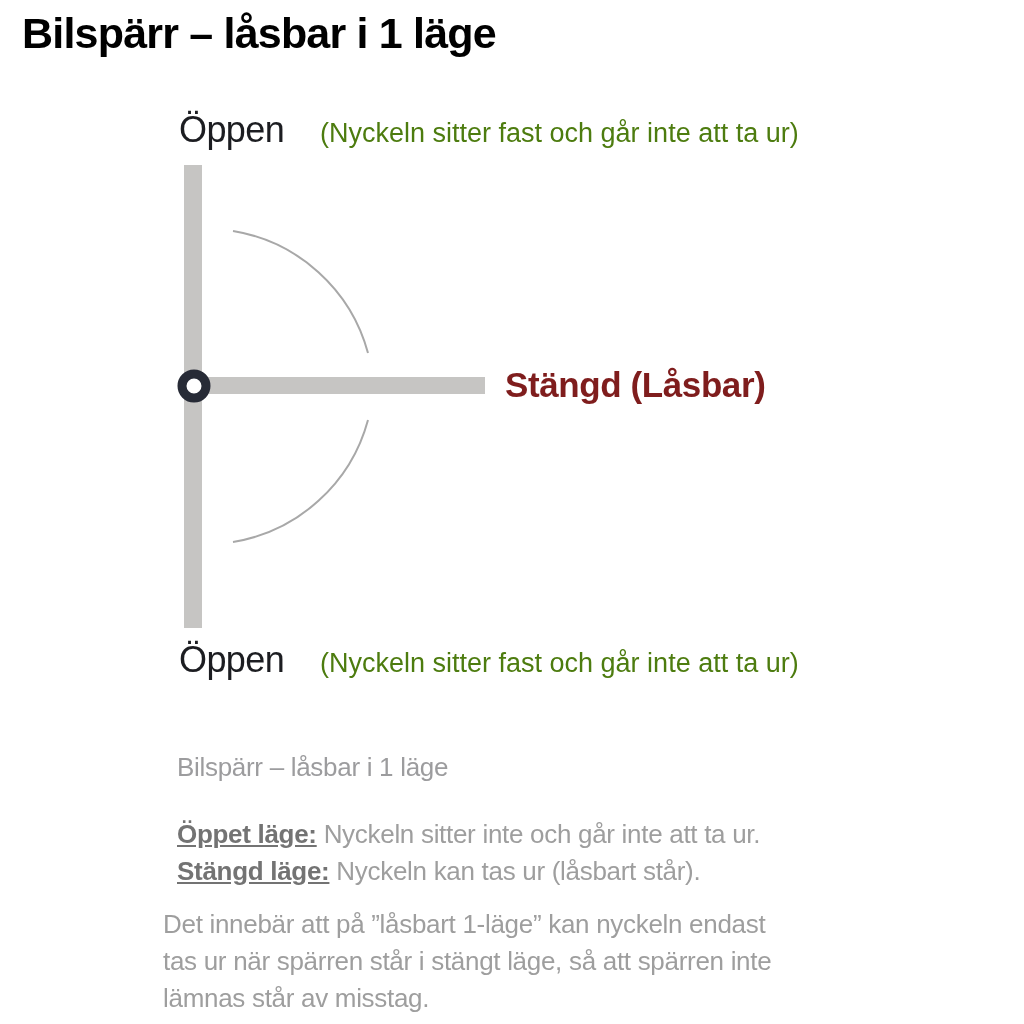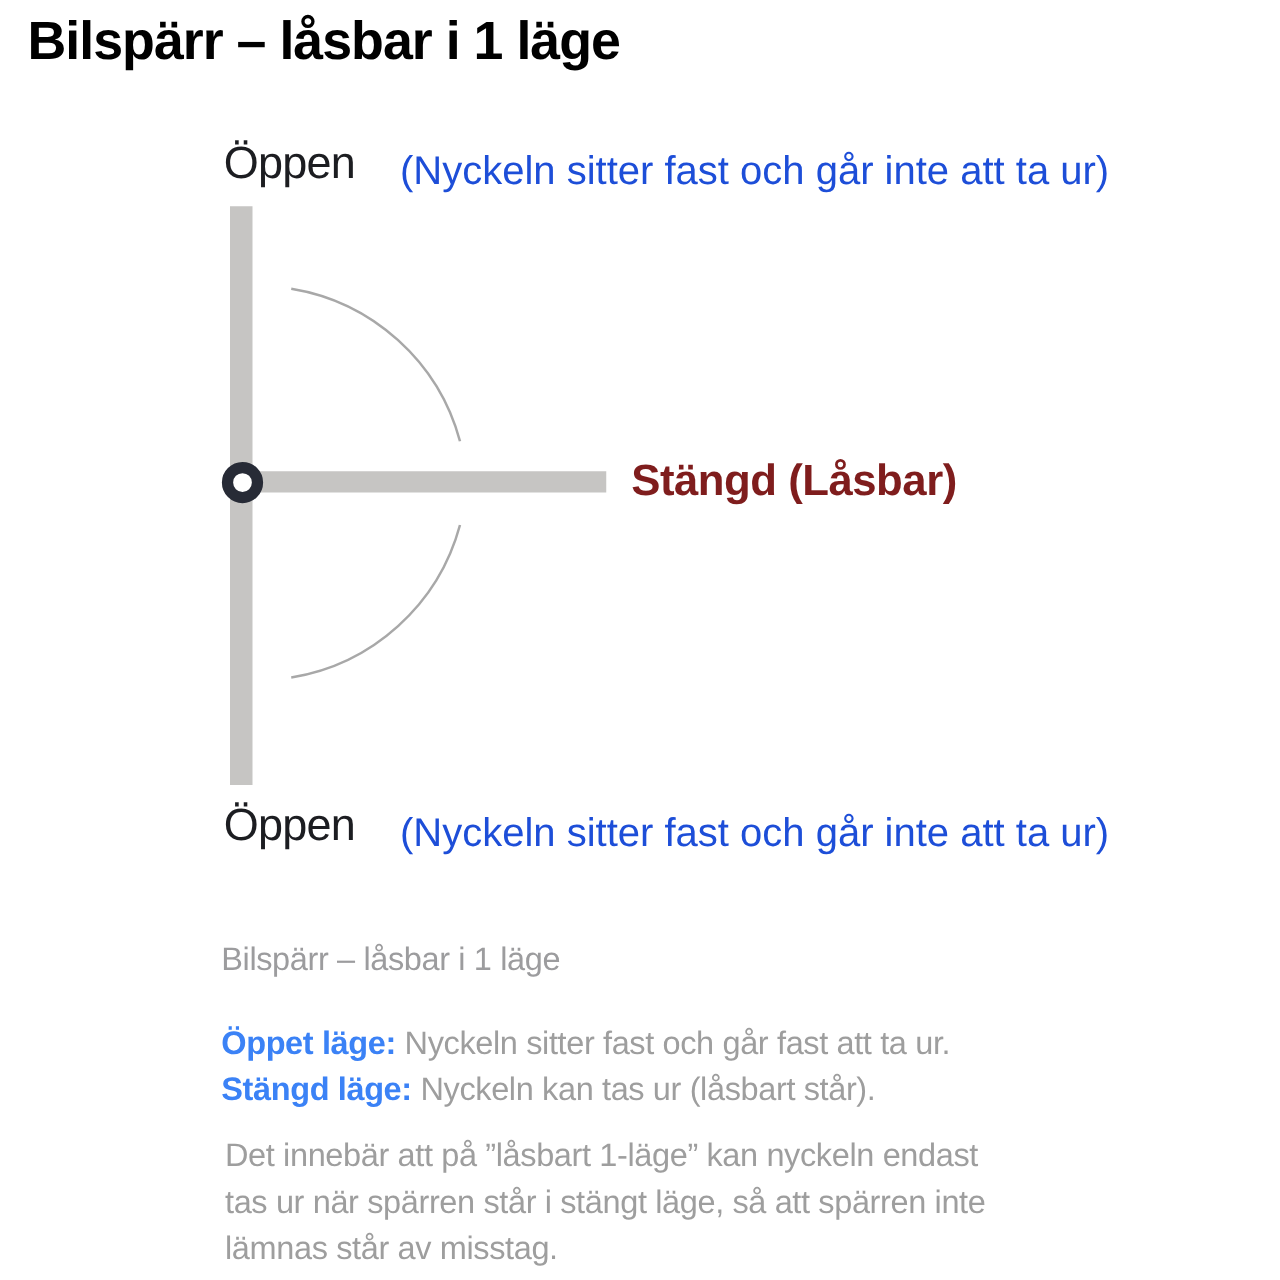--- a/index.html
+++ b/index.html
@@ -40,22 +40,22 @@
     font-size: 36px;
     letter-spacing: -0.6px;
     line-height: 1;
     color: #1c1d21;
     white-space: nowrap;
   }
   .open-label-top  { left: 179px; top: 112px; }
   .open-label-bottom { left: 179px; top: 642px; }
 
   .state-note {
-    font-size: 32px;
-    color: #1d4ed8;
+    font-size: 27px;
+    color: #4d7c0f;
     line-height: 1;
     white-space: nowrap;
   }
   .open-note-top { left: 320px; top: 120px; }
   .open-note-bottom { left: 320px; top: 650px; }
 
   .closed-label {
     left: 505px;
     top: 367px;
     font-size: 35px;
@@ -79,24 +79,25 @@
     left: 177px;
     top: 816px;
     font-size: 26px;
     line-height: 37px;
     letter-spacing: -0.3px;
     color: #9e9e9e;
     white-space: nowrap;
   }
   .caption-legend .term {
     font-weight: 700;
-    color: #3b82f6;
+    color: #737373;
+    text-decoration: underline;
   }
   .caption-paragraph {
-    left: 180px;
+    left: 163px;
     top: 906px;
     font-size: 26px;
     line-height: 37px;
     letter-spacing: -0.3px;
     color: #9e9e9e;
     white-space: nowrap;
   }
 </style>
 </head>
 <body>
@@ -118,21 +119,21 @@
 
   <div class="abs closed-label">Stängd (Låsbar)</div>
 
   <div class="abs state-label open-label-bottom">Öppen</div>
   <div class="abs state-note open-note-bottom">(Nyckeln sitter fast och går inte att ta ur)</div>
 
   <div class="abs caption-title">Bilspärr – låsbar i 1 läge</div>
 
   <div class="abs caption-legend">
     <div>
-      <span class="term">Öppet läge:</span><span> Nyckeln sitter fast och går fast att ta ur.</span>
+      <span class="term">Öppet läge:</span><span> Nyckeln sitter inte och går inte att ta ur.</span>
     </div>
     <div>
       <span class="term">Stängd läge:</span><span> Nyckeln kan tas ur (låsbart står).</span>
     </div>
   </div>
 
   <div class="abs caption-paragraph">
     <div>Det innebär att på ”låsbart 1-läge” kan nyckeln endast</div>
     <div>tas ur när spärren står i stängt läge, så att spärren inte</div>
     <div>lämnas står av misstag.</div>

